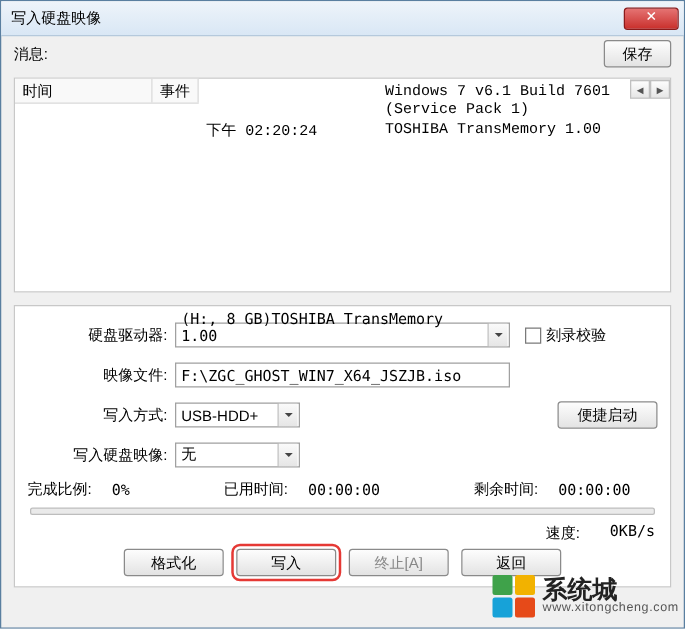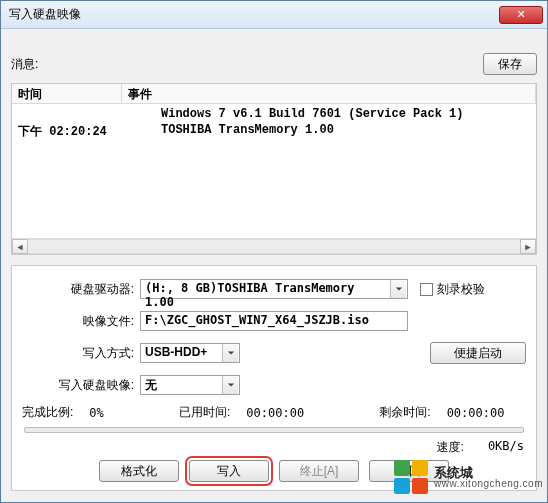--- a/index.html
+++ b/index.html
@@ -39,21 +39,21 @@
     border: 1px solid #8b1a1a;
     border-radius: 3px;
     color: #fff;
     font-size: 11px;
     line-height: 14px;
     text-align: center;
     cursor: pointer;
   }
   .client {
     flex: 1;
-    padding: 24px 10px 6px 10px;
+    padding: 3px 10px 6px 10px;
     display: flex;
     flex-direction: column;
     gap: 4px;
     position: relative;
   }
   .row-top {
     display: flex;
     align-items: center;
     margin-bottom: 4px;
   }
@@ -73,22 +73,21 @@
   }
   .btn.disabled { color: #888; cursor: default; }
   .panel {
     border: 1px solid #c8c8c8;
     background: #fff;
     position: relative;
   }
   .log-panel {
     height: 172px;
     display: flex;
-    flex-direction: column;
-    font-weight: bold;
+    flex-direction: row;
   }
   .log-header {
     display: flex;
     height: 20px;
     background: #f9f9f9;
     border-bottom: 1px solid #dadada;
     font-size: 12px;
   }
   .log-header .col {
     border-right: 1px solid #dadada;
@@ -141,23 +140,22 @@
     white-space: nowrap;
     margin-left: 36px;
   }
   .select, .text-input {
     border: 1px solid #a0a0a0;
     background: #fff;
     height: 20px;
     font-size: 12px;
     padding: 1px 4px;
     display: inline-flex;
-    align-items: flex-start;
-    position: relative;
-    font-weight: bold;
+    align-items: flex-end;
+    position: relative;
   }
   .select .caret {
     width: 16px;
     height: 18px;
     margin-left: 4px;
     border-left: 1px solid #c0c0c0;
     display: inline-flex;
     align-items: center;
     justify-content: center;
     position: absolute;
@@ -235,21 +233,21 @@
     grid-template-rows: 1fr 1fr;
     gap: 2px;
     transform: rotate(0deg);
   }
   .wm-logo div { border-radius: 2px; }
   .wm-logo .a{ background:#3fa24a;} .wm-logo .b{background:#f2b200;}
   .wm-logo .c{ background:#17a2d8;} .wm-logo .d{background:#e64a19;}
   .wm-text {
     display: flex; flex-direction: column; line-height: 1;
   }
-  .wm-text .t1 { font-size: 13px; font-weight: bold; color:#222; }
+  .wm-text .t1 { font-size: 20px; font-weight: bold; color:#222; }
   .wm-text .t2 { font-size: 10px; color:#555; letter-spacing: 0.5px; }
 </style>
 </head>
 <body>
 
 <div class="window">
 
   <div class="titlebar">
     <span class="title">写入硬盘映像</span>
     <div class="close">
@@ -316,21 +314,21 @@
         <div class="flabel">写入方式:</div>
         <div class="select wide3">
           <span>USB-HDD+</span>
           <span class="caret">
             <svg viewBox="0 0 10 10">
                 <path d="M1 3 L5 7 L9 3 Z" fill="#444"></path>
               </svg>
           </span>
         </div>
         <span style="flex:1"></span>
-        <button class="btn" style="width:96px">便捷启动</button>
+        <button class="btn" style="width:80px">便捷启动</button>
       </div>
 
       <div class="form-row">
         <div class="flabel">写入硬盘映像:</div>
         <div class="select wide4">
           <span>无</span>
           <span class="caret">
             <svg viewBox="0 0 10 10">
                 <path d="M1 3 L5 7 L9 3 Z" fill="#444"></path>
               </svg>

